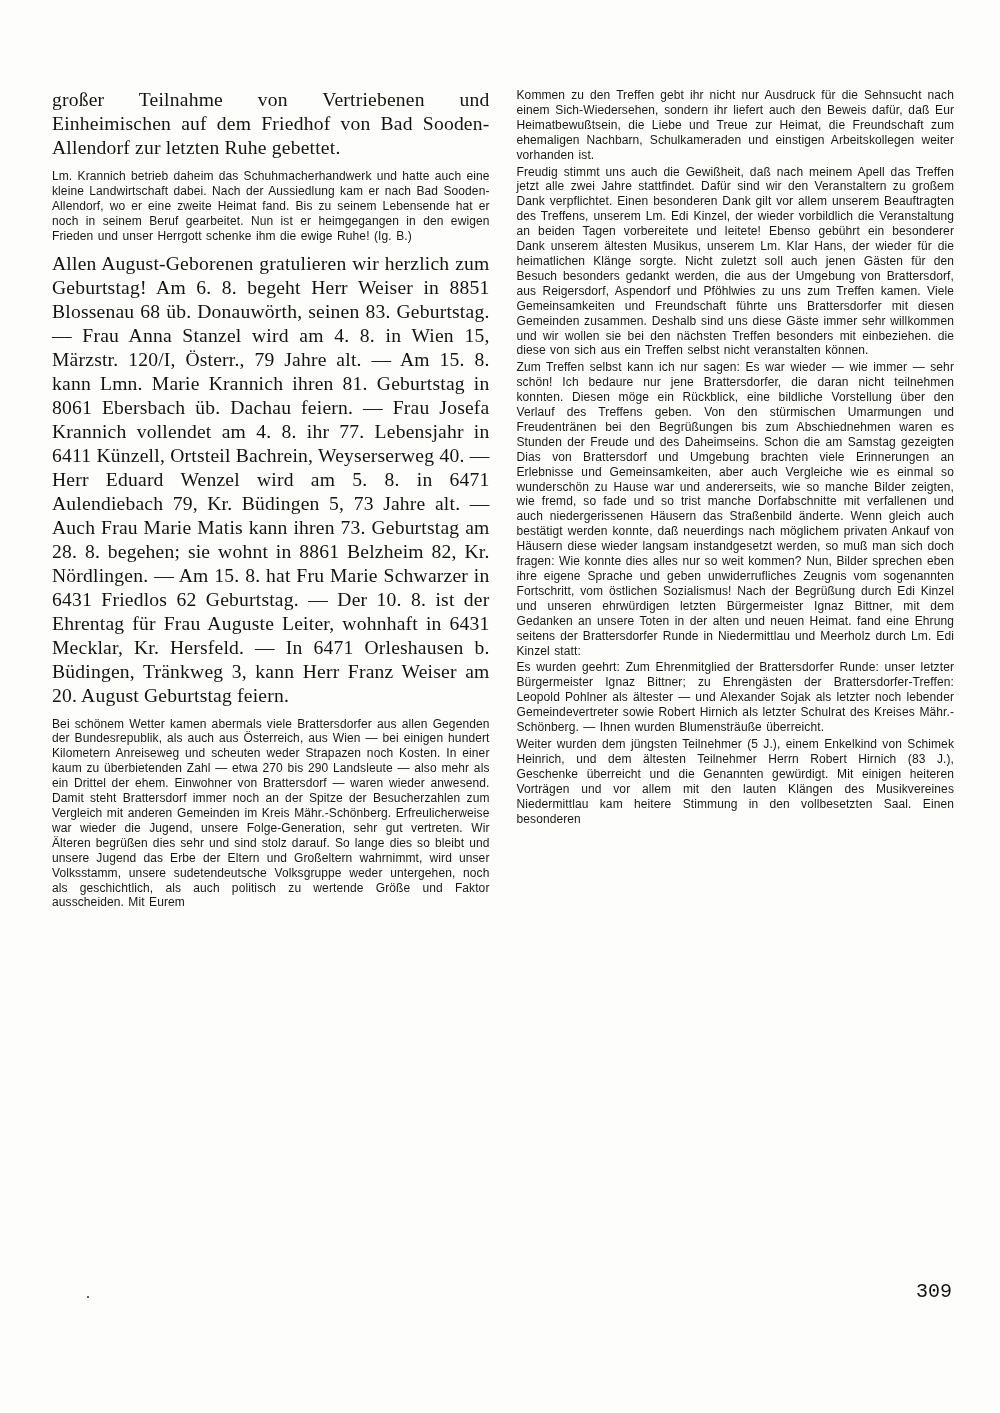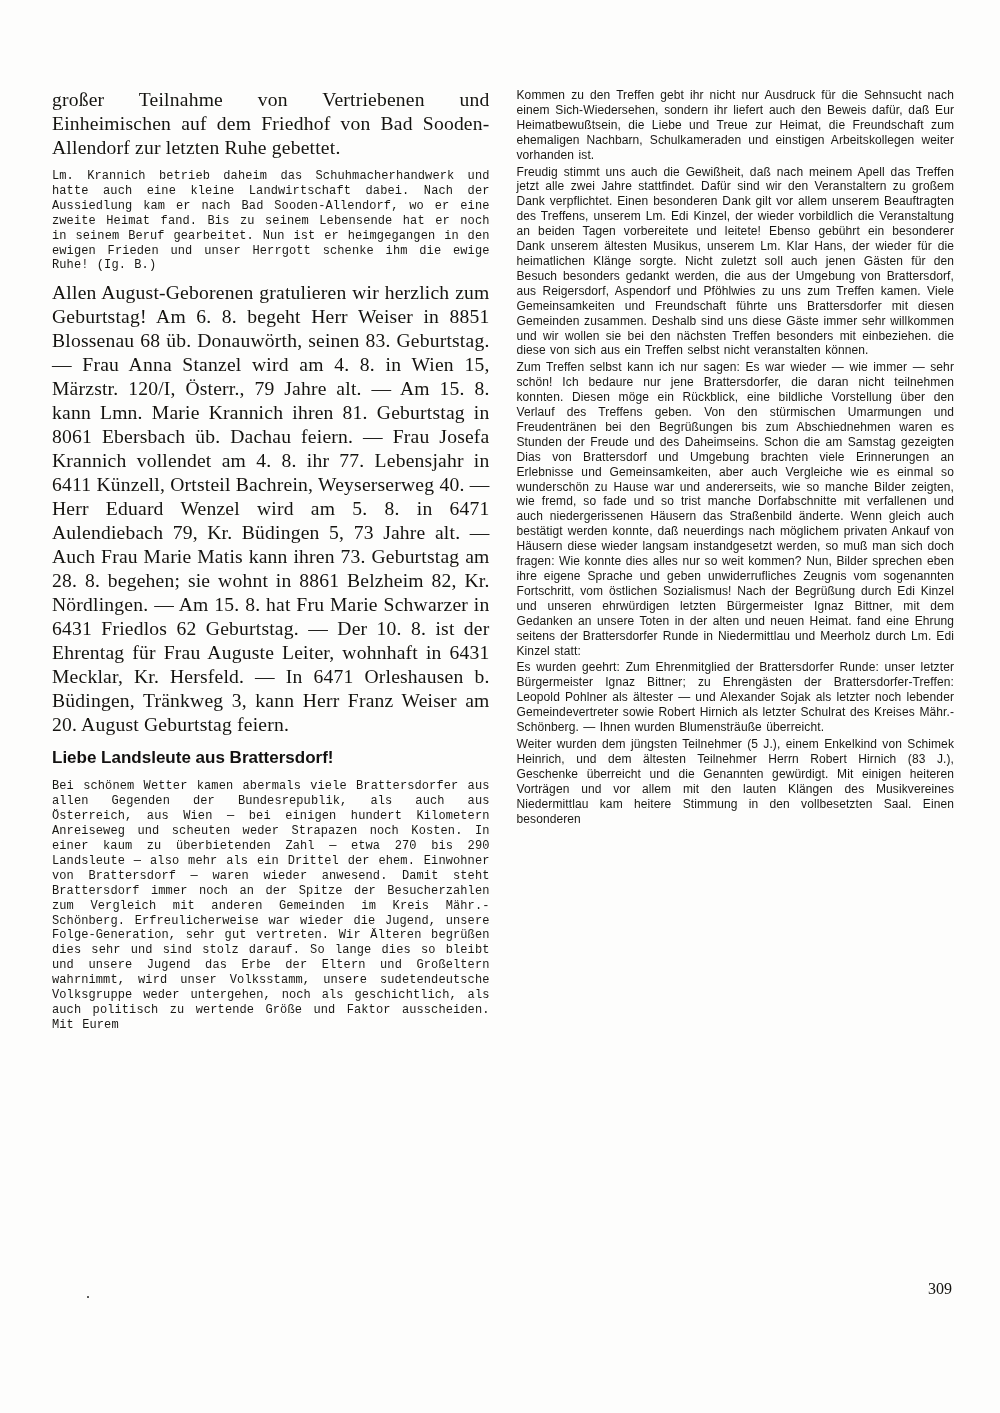--- a/index.html
+++ b/index.html
@@ -56,58 +56,56 @@
     letter-spacing: 0.1px;
     margin-bottom: 2px;
     color: #181713;
     word-spacing: 1px;
   }
   .small b {
     font-weight: normal;
   }
   .left-col .small {
     margin-bottom: 8px;
-    font-family: Liberation Mono, monospace;
   }
   .heading {
     font-family: "Liberation Sans", sans-serif;
     font-size: 17px;
     line-height: 22px;
     font-weight: bold;
     text-align: left;
     margin: 10px 0 10px 0;
     color: #121110;
   }
   .pagenum {
     position: absolute;
     top: 1280px;
     right: 48px;
-    font-family: Liberation Serif, serif;
-    font-size: 16px;
+    font-family: Liberation Mono, monospace;
+    font-size: 20px;
     color: #14130f;
   }
   .stray {
     position: absolute;
     top: 1284px;
     left: 86px;
     font-family: "Liberation Serif", serif;
     font-size: 16px;
     color: #2a2a28;
   }
 </style>
 </head>
 <body>
 
 <div class="page">
   <div class="columns">
     <div class="col left-col">
         <p class="lead"><span>großer Teilnahme von Vertriebenen und Einheimischen auf dem Friedhof von Bad Sooden-Allendorf zur letzten Ruhe gebettet.</span></p>
         <p class="small"><span>Lm. Krannich betrieb daheim das Schuhmacherhandwerk und hatte auch eine kleine Landwirtschaft dabei. Nach der Aussiedlung kam er nach Bad Sooden-Allendorf, wo er eine zweite Heimat fand. Bis zu seinem Lebensende hat er noch in seinem Beruf gearbeitet. Nun ist er heimgegangen in den ewigen Frieden und unser Herrgott schenke ihm die ewige Ruhe! (Ig. B.)</span></p>
         <p class="lead"><span>Allen August-Geborenen gratulieren wir herzlich zum Geburtstag! Am 6. 8. begeht </span><b>Herr Weiser</b><span> in 8851 Blossenau 68 üb. Donauwörth, seinen 83. Geburtstag. — Frau </span><b>Anna Stanzel</b><span> wird am 4. 8. in Wien 15, Märzstr. 120/I, Österr., 79 Jahre alt. — Am 15. 8. kann Lmn. </span><b>Marie Krannich</b><span> ihren 81. Geburtstag in 8061 Ebersbach üb. Dachau feiern. — Frau </span><b>Josefa Krannich</b><span> vollendet am 4. 8. ihr 77. Lebensjahr in 6411 Künzell, Ortsteil Bachrein, Weyserserweg 40. — Herr </span><b>Eduard Wenzel</b><span> wird am 5. 8. in 6471 Aulendiebach 79, Kr. Büdingen 5, 73 Jahre alt. — Auch Frau </span><b>Marie Matis</b><span> kann ihren 73. Geburtstag am 28. 8. begehen; sie wohnt in 8861 Belzheim 82, Kr. Nördlingen. — Am 15. 8. hat Fru </span><b>Marie Schwarzer</b><span> in 6431 Friedlos 62 Geburtstag. — Der 10. 8. ist der Ehrentag für Frau </span><b>Auguste Leiter,</b><span> wohnhaft in 6431 Mecklar, Kr. Hersfeld. — In 6471 Orleshausen b. Büdingen, Tränkweg 3, kann Herr </span><b>Franz Weiser</b><span> am 20. August Geburtstag feiern.</span></p>
-        <h3 class="heading"><span>Liebe Landsleute aus Brattersdorf!</span></h3>
         <p class="small"><span>Bei schönem Wetter kamen abermals viele Brattersdorfer aus allen Gegenden der Bundesrepublik, als auch aus Österreich, aus Wien — bei einigen hundert Kilometern Anreiseweg und scheuten weder Strapazen noch Kosten. In einer kaum zu überbietenden Zahl — etwa 270 bis 290 Landsleute — also mehr als ein Drittel der ehem. Einwohner von Brattersdorf — waren wieder anwesend. Damit steht Brattersdorf immer noch an der Spitze der Besucherzahlen zum Vergleich mit anderen Gemeinden im Kreis Mähr.-Schönberg. Erfreulicherweise war wieder die Jugend, unsere Folge-Generation, sehr gut vertreten. Wir Älteren begrüßen dies sehr und sind stolz darauf. So lange dies so bleibt und unsere Jugend das Erbe der Eltern und Großeltern wahrnimmt, wird unser Volksstamm, unsere sudetendeutsche Volksgruppe weder untergehen, noch als geschichtlich, als auch politisch zu wertende Größe und Faktor ausscheiden. Mit Eurem</span></p>
       </div>
     <div class="col right-col">
         <p class="small"><span>Kommen zu den Treffen gebt ihr nicht nur Ausdruck für die Sehnsucht nach einem Sich-Wiedersehen, sondern ihr liefert auch den Beweis dafür, daß Eur Heimatbewußtsein, die Liebe und Treue zur Heimat, die Freundschaft zum ehemaligen Nachbarn, Schulkameraden und einstigen Arbeitskollegen weiter vorhanden ist.</span></p>
         <p class="small"><span>Freudig stimmt uns auch die Gewißheit, daß nach meinem Apell das Treffen jetzt alle zwei Jahre stattfindet. Dafür sind wir den Veranstaltern zu großem Dank verpflichtet. Einen besonderen Dank gilt vor allem unserem Beauftragten des Treffens, unserem Lm. Edi Kinzel, der wieder vorbildlich die Veranstaltung an beiden Tagen vorbereitete und leitete! Ebenso gebührt ein besonderer Dank unserem ältesten Musikus, unserem Lm. Klar Hans, der wieder für die heimatlichen Klänge sorgte. Nicht zuletzt soll auch jenen Gästen für den Besuch besonders gedankt werden, die aus der Umgebung von Brattersdorf, aus Reigersdorf, Aspendorf und Pföhlwies zu uns zum Treffen kamen. Viele Gemeinsamkeiten und Freundschaft führte uns Brattersdorfer mit diesen Gemeinden zusammen. Deshalb sind uns diese Gäste immer sehr willkommen und wir wollen sie bei den nächsten Treffen besonders mit einbeziehen. die diese von sich aus ein Treffen selbst nicht veranstalten können.</span></p>
         <p class="small"><span>Zum Treffen selbst kann ich nur sagen: Es war wieder — wie immer — sehr schön! Ich bedaure nur jene Brattersdorfer, die daran nicht teilnehmen konnten. Diesen möge ein Rückblick, eine bildliche Vorstellung über den Verlauf des Treffens geben. Von den stürmischen Umarmungen und Freudentränen bei den Begrüßungen bis zum Abschiednehmen waren es Stunden der Freude und des Daheimseins. Schon die am Samstag gezeigten Dias von Brattersdorf und Umgebung brachten viele Erinnerungen an Erlebnisse und Gemeinsamkeiten, aber auch Vergleiche wie es einmal so wunderschön zu Hause war und andererseits, wie so manche Bilder zeigten, wie fremd, so fade und so trist manche Dorfabschnitte mit verfallenen und auch niedergerissenen Häusern das Straßenbild änderte. Wenn gleich auch bestätigt werden konnte, daß neuerdings nach möglichem privaten Ankauf von Häusern diese wieder langsam instandgesetzt werden, so muß man sich doch fragen: Wie konnte dies alles nur so weit kommen? Nun, Bilder sprechen eben ihre eigene Sprache und geben unwiderrufliches Zeugnis vom sogenannten Fortschritt, vom östlichen Sozialismus! Nach der Begrüßung durch Edi Kinzel und unseren ehrwürdigen letzten Bürgermeister Ignaz Bittner, mit </span><b>dem</b><span> Gedanken an unsere </span><b>Toten in der</b><span> alten und neuen Heimat. fand eine Ehrung seitens der Brattersdorfer Runde in Niedermittlau und Meerholz durch Lm. Edi Kinzel statt:</span></p>
         <p class="small"><span>Es wurden geehrt: </span><b>Zum Ehrenmitglied</b><span> der Brattersdorfer Runde: unser letzter Bürgermeister </span><b>Ignaz Bittner;</b><span> zu Ehrengästen der Brattersdorfer-Treffen: </span><b>Leopold Pohlner</b><span> als ältester — und </span><b>Alexander Sojak</b><span> als letzter noch lebender Gemeindevertreter sowie </span><b>Robert Hirnich</b><span> als letzter Schulrat des Kreises Mähr.-Schönberg. — Ihnen wurden Blumensträuße überreicht.</span></p>
         <p class="small"><span>Weiter wurden dem jüngsten Teilnehmer (5 J.), einem Enkelkind von Schimek Heinrich, und dem ältesten Teilnehmer Herrn Robert Hirnich (83 J.), Geschenke überreicht und die Genannten gewürdigt. Mit einigen heiteren Vorträgen und vor allem mit den lauten Klängen des Musikvereines Niedermittlau kam heitere Stimmung in den vollbesetzten Saal. Einen besonderen</span></p>
       </div>
   </div>

